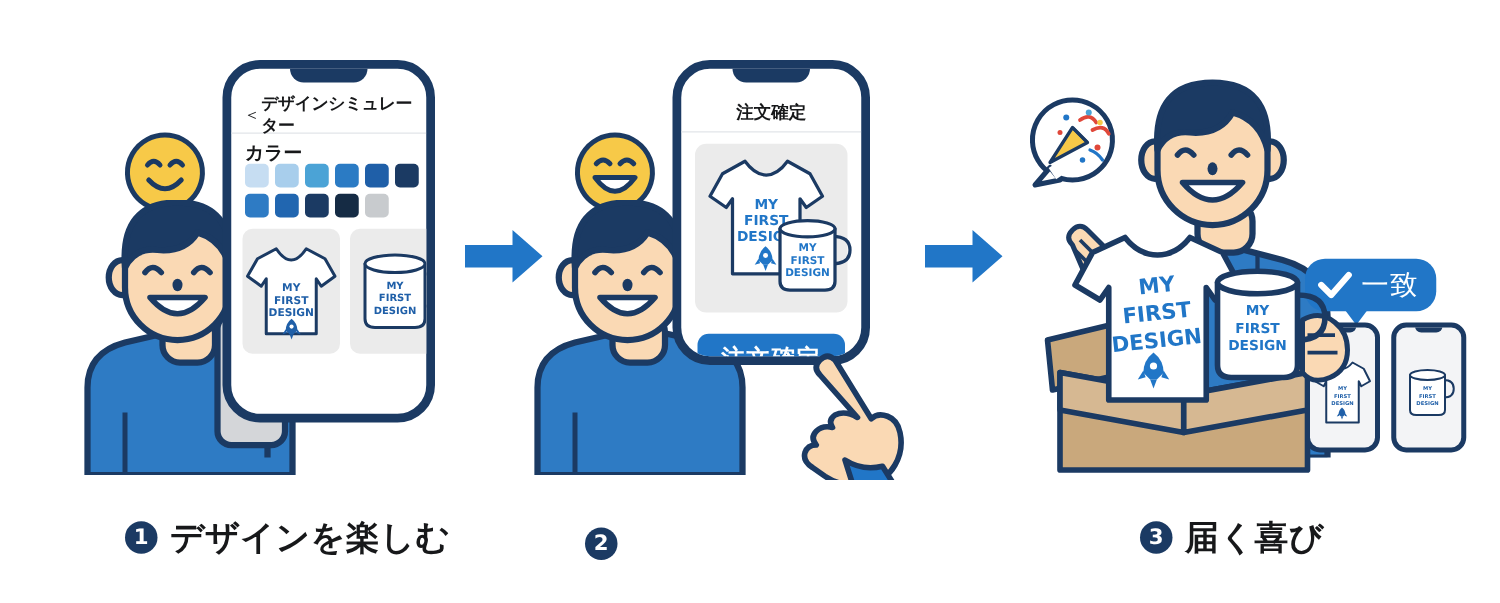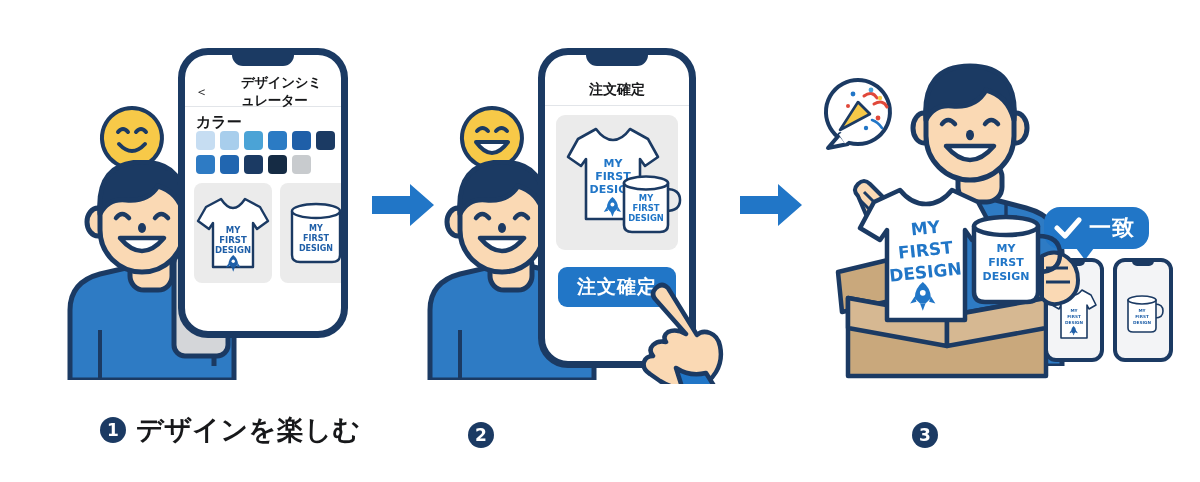--- a/index.html
+++ b/index.html
@@ -44,21 +44,21 @@
   }
 
   
   .p1head{
     position:absolute;top:22px;left:0;right:0;height:30px;
     display:flex;align-items:center;padding:0 10px;box-sizing:border-box;
     border-bottom:1px solid #e2e5e9;
   }
   .p1head .ttl{
     font-size:13.5px;font-weight:bold;color:#17181a;
-    font-family:"DejaVu Sans","Liberation Sans",sans-serif;letter-spacing:-.4px;margin-left:32px;
+    font-family:"DejaVu Sans","Liberation Sans",sans-serif;letter-spacing:-.4px;
   }
   .p1label{
     position:absolute;top:58px;left:11px;font-size:15px;font-weight:bold;
     color:#17181a;font-family:"DejaVu Sans","Liberation Sans",sans-serif;
   }
   .swatches{position:absolute;top:76px;left:11px;width:140px;
     display:flex;flex-wrap:wrap;gap:5px;}
   .sw{width:19px;height:19px;border-radius:4px;}
 
   .cards{position:absolute;top:128px;left:9px;right:9px;display:flex;gap:8px;}
@@ -91,21 +91,21 @@
     font-family:"DejaVu Sans","Liberation Sans",sans-serif;letter-spacing:1px;
   }
 
   
   .badge{
     position:absolute;left:1044px;top:207px;
     background:#2176C7;border-radius:16px;
     padding:6px 14px 6px 10px;display:flex;align-items:center;gap:7px;
   }
   .badge .bt{
-    color:#fff;font-size:22px;font-weight:bold;
+    color:#fff;font-size:22px;font-weight:normal;
     font-family:"DejaVu Sans","Liberation Sans",sans-serif;letter-spacing:1px;
   }
   .badge:after{
     content:"";position:absolute;left:32px;bottom:-11px;
     border-left:9px solid transparent;border-right:9px solid transparent;
     border-top:12px solid #2176C7;
   }
 
   
   .mini{
@@ -242,21 +242,21 @@
     <ellipse cx="46" cy="62" rx="11" ry="14" fill="#FAD9B4" stroke="#1B3A63" stroke-width="5"></ellipse>
     <ellipse cx="134" cy="62" rx="11" ry="14" fill="#FAD9B4" stroke="#1B3A63" stroke-width="5"></ellipse>
     <rect x="48" y="8" width="84" height="104" rx="42" fill="#FAD9B4" stroke="#1B3A63" stroke-width="5"></rect>
     <path d="M48 54 q-4 -52 42 -52 q46 0 42 52 q-6 -22 -26 -28 q-10 16 -32 14 q-18 -2 -26 14 Z" fill="#1B3A63" stroke="#1B3A63" stroke-width="5" stroke-linejoin="round"></path>
     <path d="M64 58 q6 -8 13 0" stroke="#1B3A63" stroke-width="4.5" fill="none" stroke-linecap="round"></path>
     <path d="M103 58 q6 -8 13 0" stroke="#1B3A63" stroke-width="4.5" fill="none" stroke-linecap="round"></path>
     <ellipse cx="90" cy="68" rx="4" ry="5" fill="#1B3A63"></ellipse>
     <path d="M68 78 q22 26 44 0 z" fill="#ffffff" stroke="#1B3A63" stroke-width="4.5" stroke-linejoin="round"></path>
   </svg>
 
-  <div class="phone" style="left:538px;top:48px;width:158px;height:320px;">
+  <div class="phone" style="left:538px;top:48px;width:158px;height:244px;">
     <div class="notch"></div>
 
     <div class="p2head">
       <span class="ttl">注文確定</span>
     </div>
 
     <div class="p2preview">
       <svg width="124" height="135" viewBox="0 0 124 135" style="position:absolute;left:2px;top:0;">
 
         <path d="M38 14 L20 24 L10 42 L23 51 L28 44 L28 104 L82 104 L82 44 L87 51 L100 42 L90 24 L72 14
@@ -420,15 +420,16 @@
       <path d="M11 34 L11 62 q0 4 5 4 l18 0 q5 0 5 -4 L39 34 Z" fill="#ffffff" stroke="#1B3A63" stroke-width="1.6" stroke-linejoin="round"></path>
       <ellipse cx="25" cy="34" rx="14" ry="4" fill="#ffffff" stroke="#1B3A63" stroke-width="1.6"></ellipse>
       <text class="tiny" x="25" y="46" text-anchor="middle">MY</text>
       <text class="tiny" x="25" y="52" text-anchor="middle">FIRST</text>
       <text class="tiny" x="25" y="58" text-anchor="middle">DESIGN</text>
     </svg>
   </div>
 
   <div class="caption" style="left:912px;">
     <span class="num">3</span>
+    <span class="txt">届く喜び</span>
   </div>
 
 </div>
 
 </body></html>

